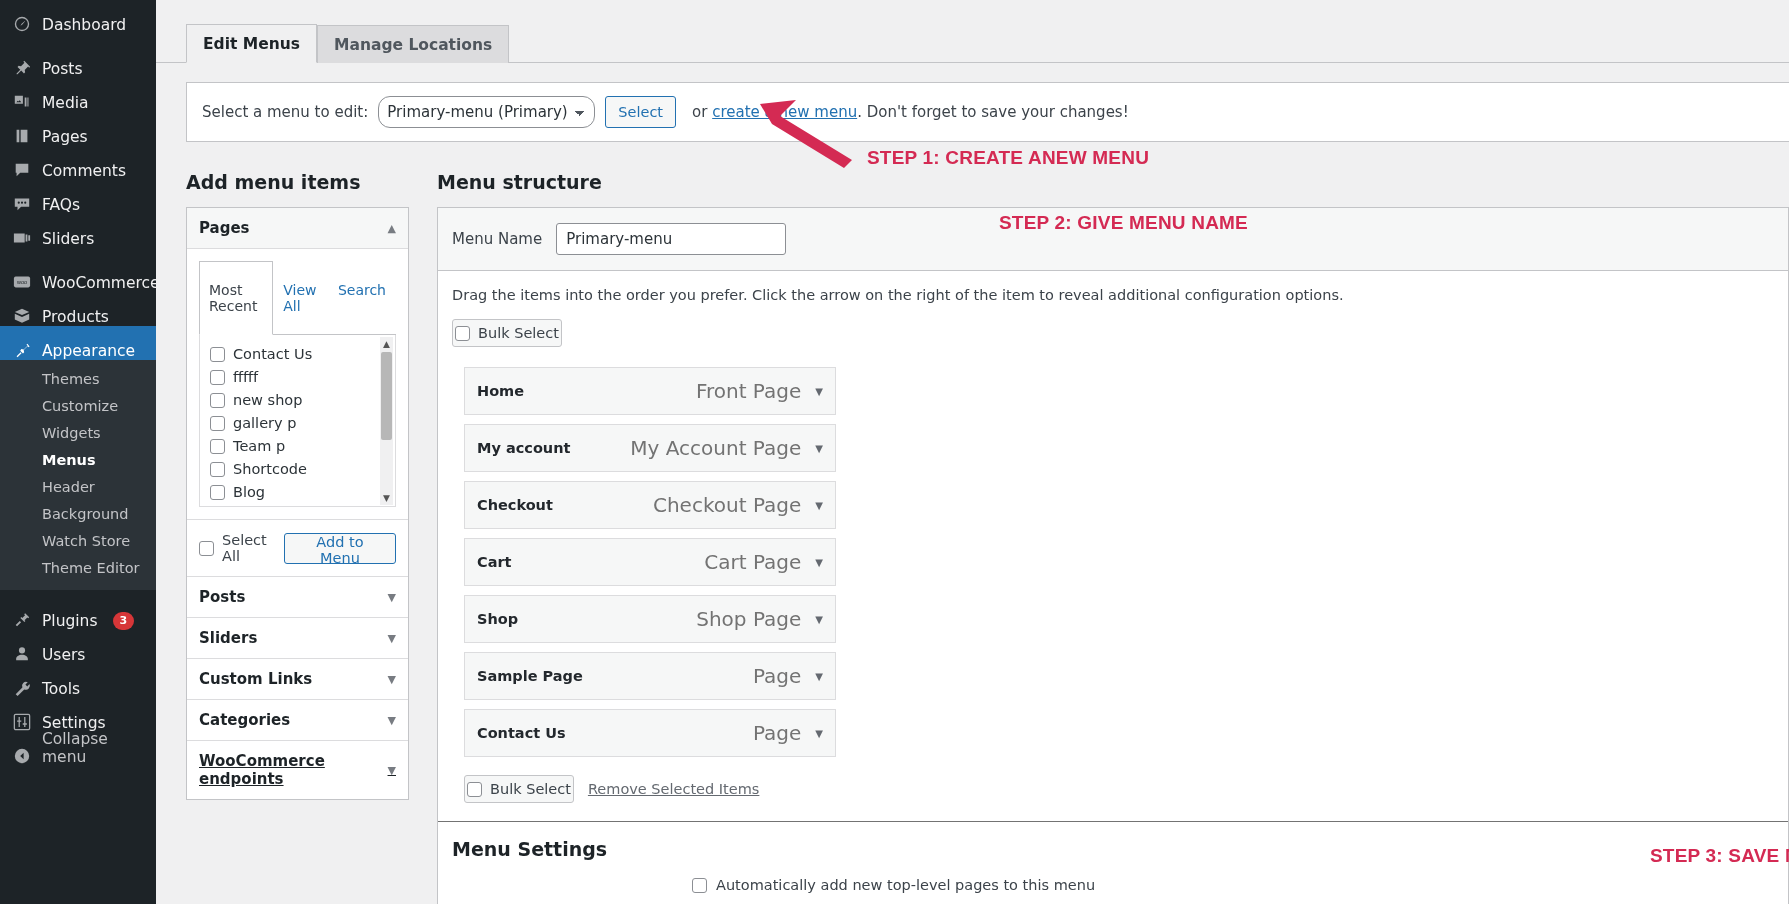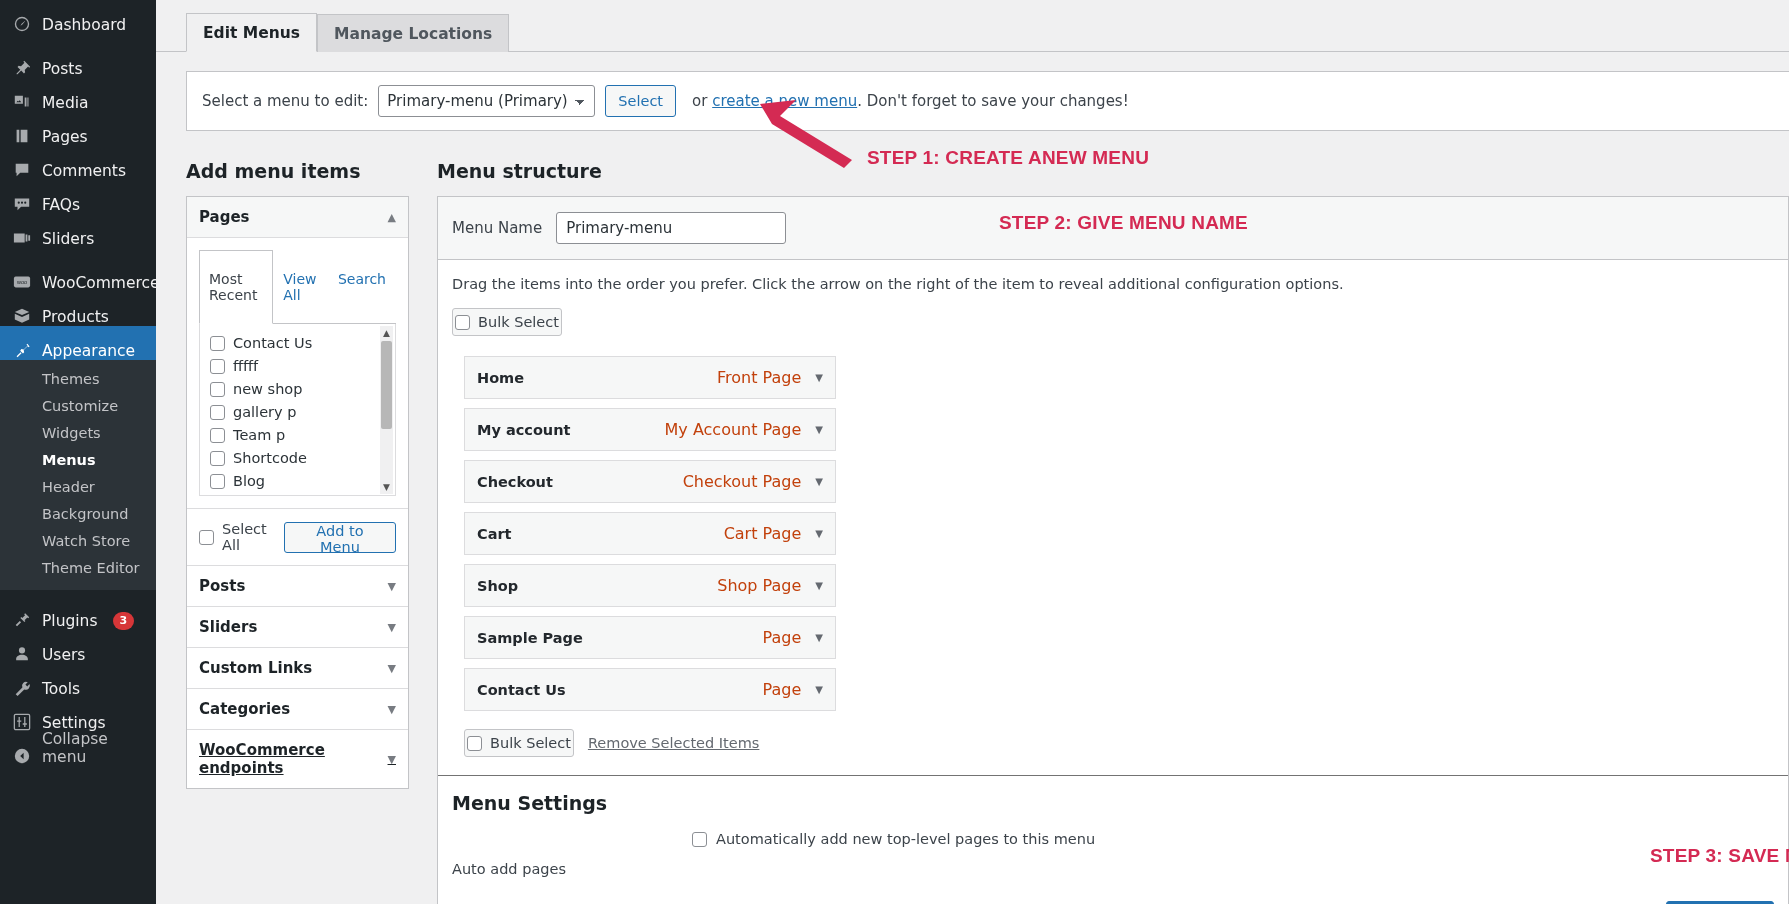--- a/index.html
+++ b/index.html
@@ -61,21 +61,21 @@
   .main {
     flex: 1; height: 904px; position: relative;
     background: #f0f0f1; overflow: hidden;
   }
 
   
   .tabs {
     display: flex; align-items: flex-end;
     padding: 14px 16px 0 30px;
     border-bottom: 1px solid #c3c4c7;
-    height: 52px;
+    height: 63px;
   }
   .tab {
     padding: 9px 16px 8px 16px;
     font-size: 15.5px; font-weight: 600; color: #50575e;
     background: #dcdcde; border: 1px solid #c3c4c7;
     border-bottom: none; margin-right: 0; line-height: 20px;
     position: relative; top: 1px;
   }
   .tab.active {
     background: #f0f0f1; color: #1d2327;
@@ -88,21 +88,21 @@
     background: #fff; border: 1px solid #c3c4c7;
     padding: 13px 15px;
     display: flex; align-items: center; gap: 10px;
     font-size: 15px;
     width: 1630px;
   }
   .select-row label { color: #3c434a; }
   select.menu-select {
     font-family: inherit; font-size: 15px;
     padding: 4px 26px 4px 8px;
-    border: 1px solid #8c8f94; border-radius: 3px;
+    border: 1px solid #8c8f94; border-radius: 12px;
     background: #fff;
     color: #2c3338; height: 32px;
     appearance: none; -webkit-appearance: none;
     background-image:
       linear-gradient(45deg, transparent 50%, #50575e 50%),
       linear-gradient(135deg, #50575e 50%, transparent 50%);
     background-position: calc(100% - 14px) 14px, calc(100% - 9px) 14px;
     background-size: 5px 5px, 5px 5px;
     background-repeat: no-repeat;
     min-width: 168px;
@@ -218,21 +218,21 @@
   }
   .mi-list { margin: 20px 0 0 12px; }
   .mi {
     display: flex; align-items: center; justify-content: space-between;
     background: #f6f7f7; border: 1px solid #dcdcde;
     padding: 11px 12px; margin-bottom: 9px;
     width: 372px;
   }
   .mi-name { font-weight: 700; font-size: 14.5px; color: #23282d; }
   .mi-right { display: flex; align-items: center; gap: 14px; }
-  .mi-type { font-size: 16px; color: #c2410c; text-align: right; }
+  .mi-type { font-size: 20px; color: #737373; text-align: right; }
   .mi-caret { color: #646970; font-size: 10px; }
   .mi-foot {
     display: flex; align-items: center; gap: 14px;
     margin: 18px 0 0 12px; padding-bottom: 18px;
   }
   .mi-remove { color: #646970; text-decoration: underline; font-size: 14.5px; }
 
   .ms-settings {
     border-top: 1px solid #737373;
     padding: 16px 14px 12px 14px;

